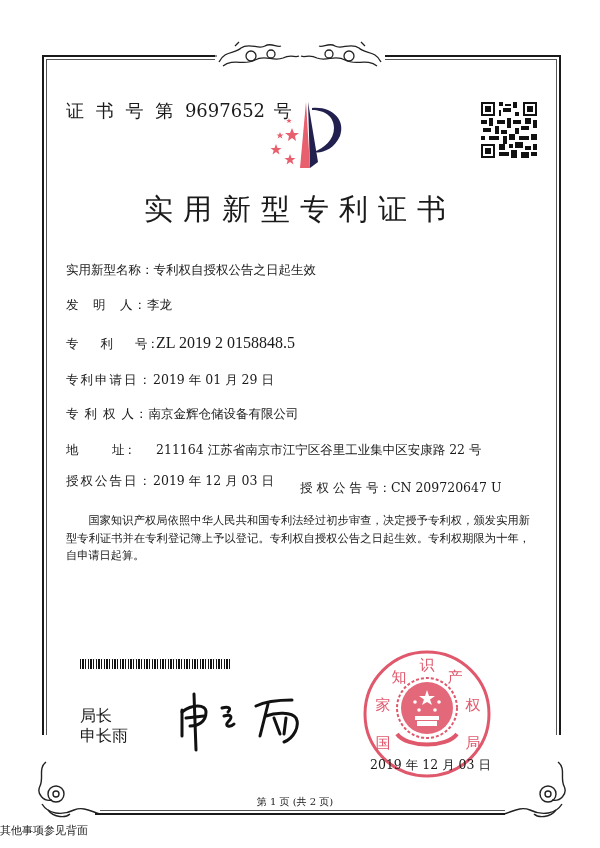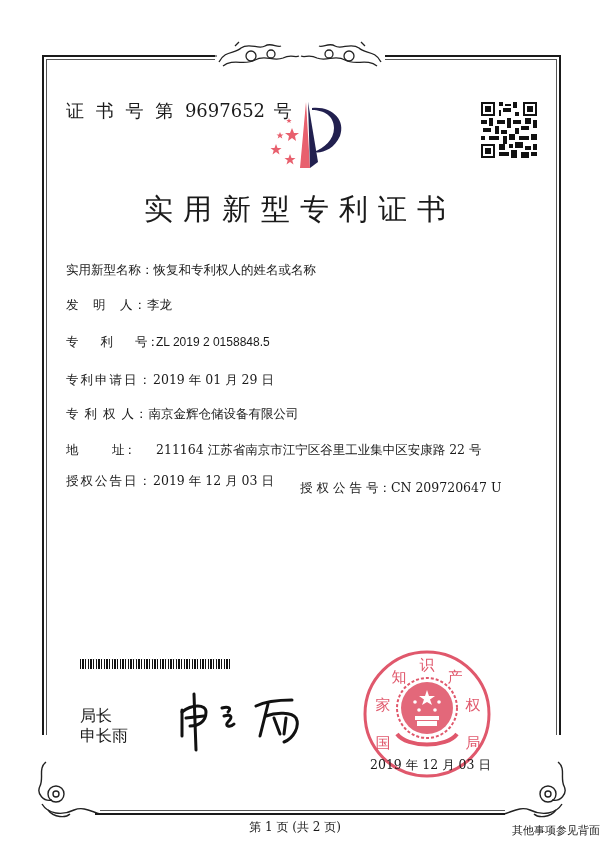--- a/index.html
+++ b/index.html
@@ -18,22 +18,22 @@
   .title { left:0; width:600px; top:190px; text-align:center; font-size:29px; letter-spacing:10px;
            font-family:Liberation Sans, sans-serif; font-weight:500; }
   .field { left:66px; font-size:12.5px; white-space:nowrap; }
   .field .lbl { display:inline-block; }
   .para { left:66px; width:464px; font-size:11.2px; line-height:17.5px; text-align:justify; }
   .para p { margin:0; text-indent:2em; }
   .barcode { left:80px; top:659px; width:152px; height:10px;
              background:repeating-linear-gradient(90deg,#111 0 1px,#fff 1px 2px,#111 2px 4px,#fff 4px 5px,#111 5px 6px,#fff 6px 8px); }
   .director { left:80px; top:706px; font-size:16px; line-height:20px; font-family:"DejaVu Sans", sans-serif; }
   .seal-date { left:370px; top:757px; font-size:12.5px; }
-  .page-no { left:0; width:590px; top:819px; text-align:center; font-size:12px; }
-  .footer-note { left:0; width:600px; top:823px; text-align:right; font-size:11px; }
+  .page-no { left:0; width:590px; top:795px; text-align:center; font-size:10px; }
+  .footer-note { left:0; width:600px; top:823px; text-align:left; font-size:11px; }
 </style>
 </head>
 <body>
 
 <div class="abs frame-outer"></div>
 <div class="abs frame-inner"></div>
 <div class="abs frame-mask-top"></div>
 <div class="abs frame-mask-bl"></div>
 <div class="abs frame-mask-br"></div>
 
@@ -135,45 +135,46 @@
       <rect x="9" y="25" width="5" height="2"></rect>
     <rect x="15" y="24" width="3" height="4"></rect>
       <rect x="20" y="25" width="4" height="3"></rect>
       <rect x="25" y="25" width="3" height="2"></rect>
   </g>
 </svg>
 
 <div class="abs title">实用新型专利证书</div>
 
 <div class="abs field" style="top:262px">
-  <span class="lbl">实用新型名称：</span><span>恢复和专利权人的姓名或名称</span>
+  <span class="lbl">实用新型名称：</span><span>专利权自授权公告之日起生效</span>
 </div>
 <div class="abs field" style="top:297px">
   <span class="lbl" style="letter-spacing:1px">发　明　人：</span><span>李龙</span>
 </div>
 <div class="abs field" style="top:334px">
-  <span class="lbl" style="width:90px;letter-spacing:-1px">专　　利　　号：</span><span style="font-family:Liberation Sans, sans-serif;font-size:12px">ZL 2019 2 0158848.5</span>
+  <span class="lbl" style="width:90px;letter-spacing:-1px">专　　利　　号：</span><span style="font-family:Liberation Serif, serif;font-size:16px">ZL 2019 2 0158848.5</span>
 </div>
 <div class="abs field" style="top:372px">
   <span class="lbl" style="letter-spacing:2px">专利申请日：</span><span>2019 年 01 月 29 日</span>
 </div>
 <div class="abs field" style="top:406px">
   <span class="lbl" style="letter-spacing:1px">专 利 权 人：</span><span>南京金辉仓储设备有限公司</span>
 </div>
 <div class="abs field" style="top:442px">
   <span class="lbl" style="width:90px;letter-spacing:-1px">地　　　址：</span><span>211164 江苏省南京市江宁区谷里工业集中区安康路 22 号</span>
 </div>
 <div class="abs field" style="top:473px">
   <span class="lbl" style="letter-spacing:2px">授权公告日：</span><span>2019 年 12 月 03 日</span>
 </div>
 <div class="abs field" style="top:480px;left:300px">
   <span class="lbl">授 权 公 告 号：</span><span>CN 209720647 U</span>
 </div>
 
 <div class="abs para" style="top:512px">
+  <p>国家知识产权局依照中华人民共和国专利法经过初步审查，决定授予专利权，颁发实用新型专利证书并在专利登记簿上予以登记。专利权自授权公告之日起生效。专利权期限为十年，自申请日起算。</p>
 </div>
 
 <div class="abs barcode"></div>
 
 <div class="abs director">
   <div>局长</div>
   <div>申长雨</div>
 </div>
 
 <svg class="abs" style="left:176px;top:690px" width="130" height="62" viewBox="0 0 130 62">

